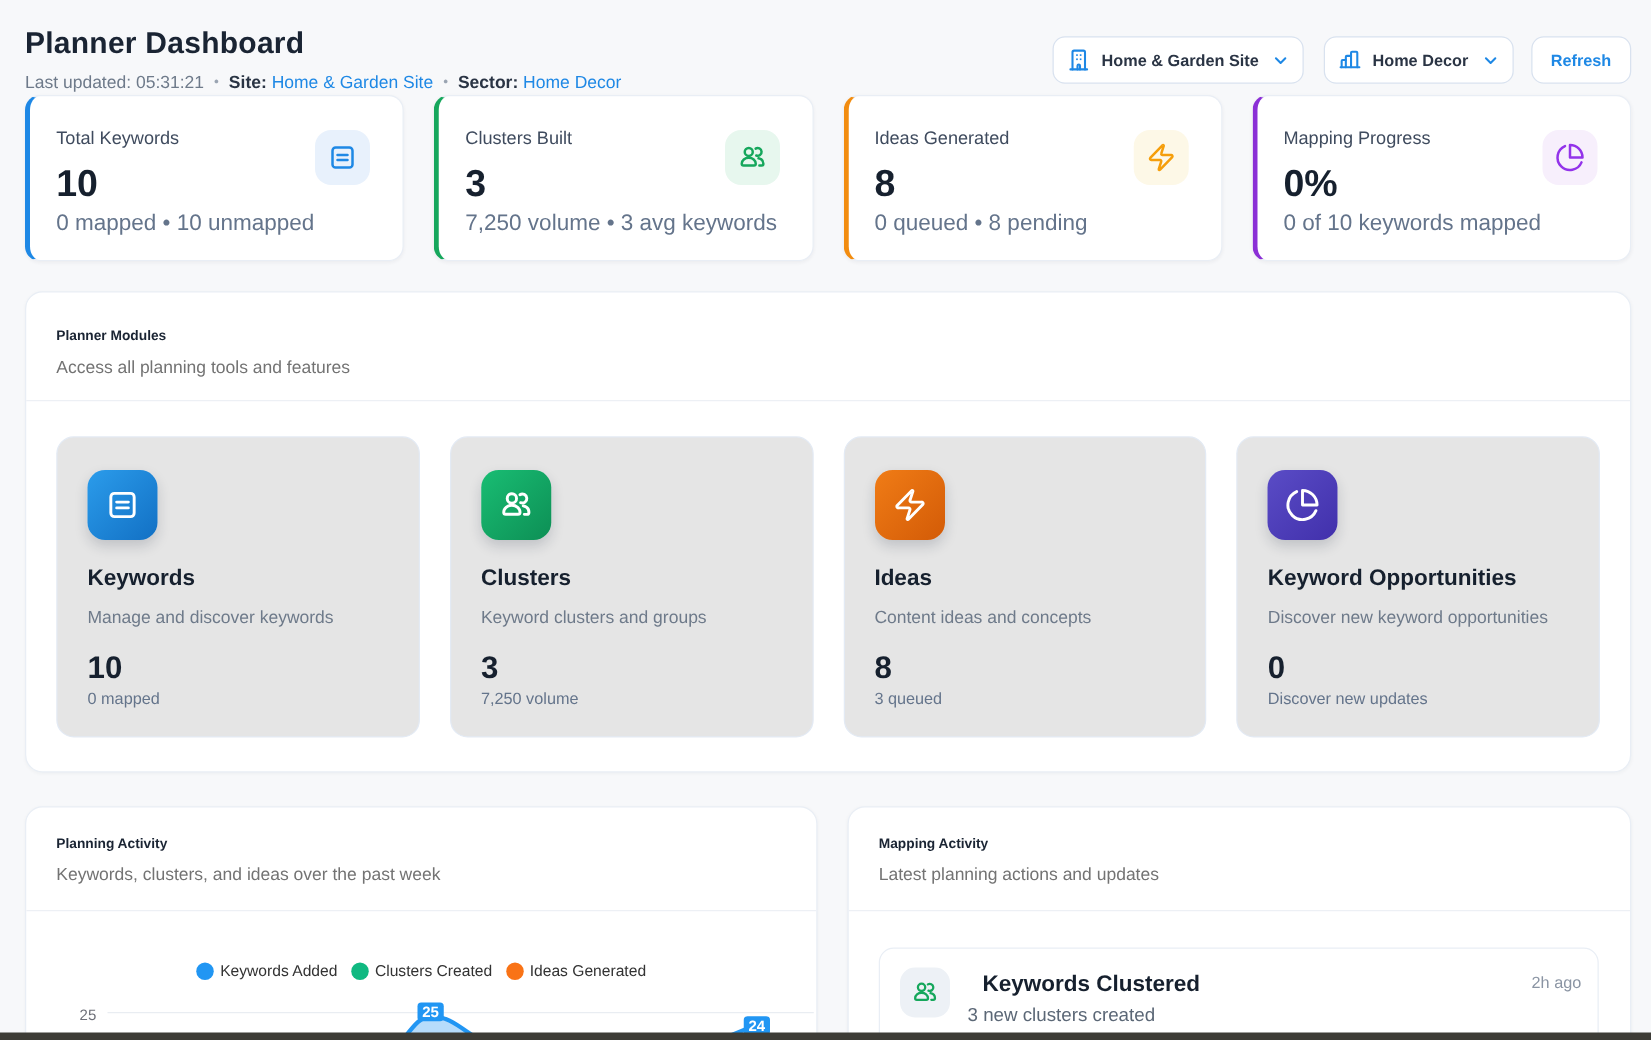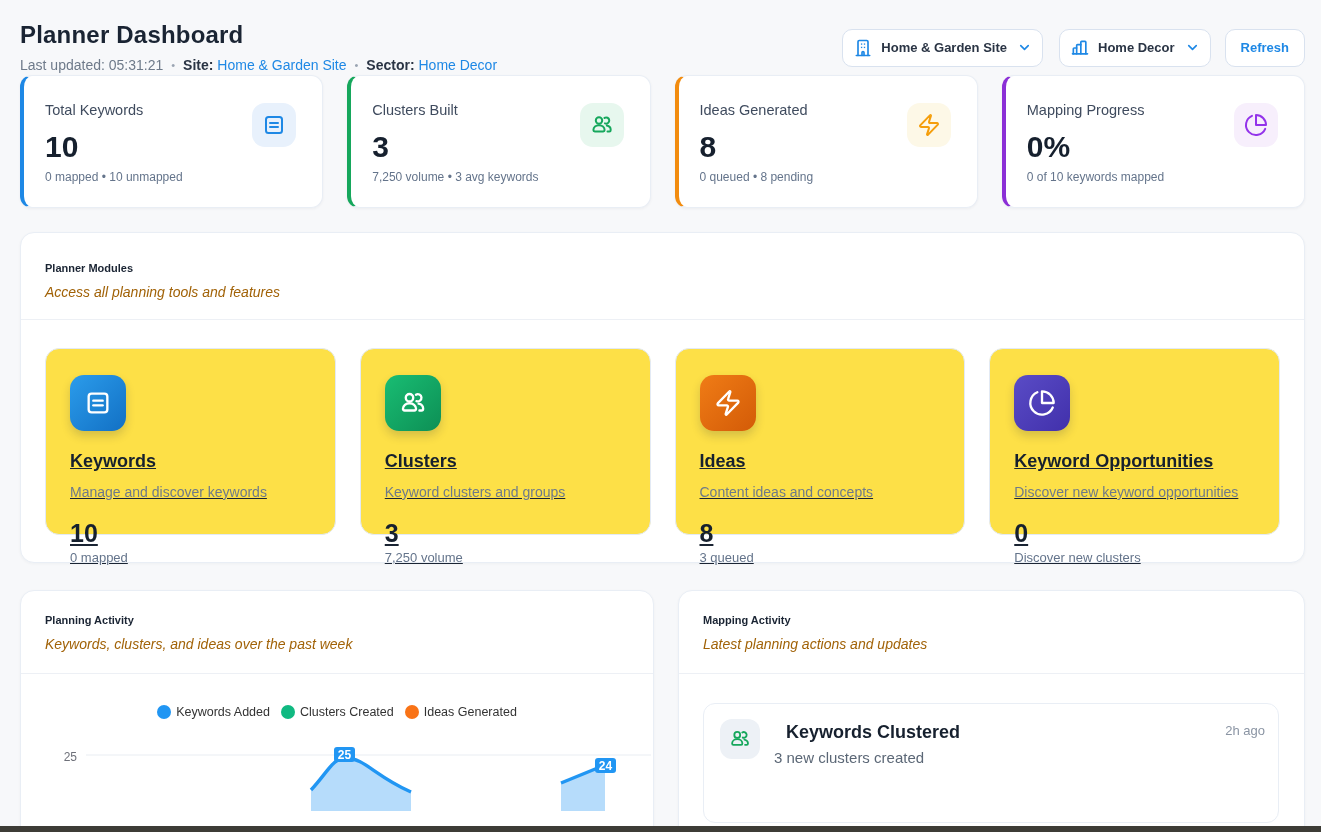--- a/index.html
+++ b/index.html
@@ -33,60 +33,60 @@
 .stat {
   position:relative; background:#fff; border:1px solid #e9eef5; border-left:4px solid #1e88e5;
   border-radius:12px; height:133px; padding:24px 24px 0 21px;
   box-shadow:0 1px 3px rgba(30,40,60,0.05);
 }
 .stat.green  { border-left-color:#16a75c; }
 .stat.orange { border-left-color:#f28c0f; }
 .stat.purple { border-left-color:#8b2fd6; }
 .stat .t { font-size:14.5px; line-height:20px; color:#3f4b5e; }
 .stat .n { font-size:30px; line-height:36px; font-weight:bold; color:#16202e; margin-top:9px; }
-.stat .c { font-size:12px; line-height:18px; color:#64748b; margin-top:3px; }
+.stat .c { font-size:18px; line-height:18px; color:#64748b; margin-top:3px; }
 .stat .ic {
   position:absolute; top:27px; right:26px; width:44px; height:44px; border-radius:13px;
   display:flex; align-items:center; justify-content:center;
 }
 .ic.blue   { background:#e8f1fc; }
 .ic.green  { background:#e7f7ee; }
 .ic.yellow { background:#fdf8e7; }
 .ic.purple { background:#f7effc; }
 
 
 .panel { background:#fff; border:1px solid #e9eef5; border-radius:14px; margin-top:24px;
   box-shadow:0 1px 3px rgba(30,40,60,0.04); }
 .panel-h { padding:24px 24px 16px 24px; border-bottom:1px solid #edf0f5; }
 .panel-h .pt { font-size:11px; line-height:23px; font-weight:bold; color:#1a2433; }
-.panel-h .ps { font-size:14px; line-height:21px; color:#a16207; margin-top:2px;font-style:italic; }
+.panel-h .ps { font-size:14px; line-height:21px; color:#737373; margin-top:2px; }
 .panel-b { padding:28px 24px 27px 24px; }
 
 
 .mods { display:grid; grid-template-columns:repeat(4,1fr); gap:24px; }
-.mod { border:1px solid #e3eaf4; border-radius:14px; padding:26px 24px 24px 24px; height:187px; background:#fde047;text-decoration:underline; }
+.mod { border:1px solid #e3eaf4; border-radius:14px; padding:26px 24px 24px 24px; height:241px; background:#e5e5e5; }
 .mod .mic { width:56px; height:56px; border-radius:14px; display:flex; align-items:center; justify-content:center;
   box-shadow:0 5px 10px rgba(30,40,60,0.18); }
 .mic.blue   { background:linear-gradient(135deg,#2b9ceb,#1270c4); }
 .mic.green  { background:linear-gradient(135deg,#19bd73,#0d8f55); }
 .mic.orange { background:linear-gradient(135deg,#f07c16,#d35b07); }
 .mic.purple { background:linear-gradient(135deg,#5a4cc6,#4130ab); }
 .mod .mt { margin-top:18px; font-size:18px; line-height:25px; font-weight:bold; color:#16202e; }
 .mod .md { margin-top:8px; font-size:14px; line-height:21px; color:#6e7a8a; }
 .mod .mn { margin-top:15px; font-size:25px; line-height:30px; font-weight:bold; color:#16202e; }
 .mod .mc { margin-top:1px; font-size:13px; line-height:18px; color:#64748b; }
 
 
 .bottom { display:grid; grid-template-columns:634px 627px; gap:24px; margin-top:27px; }
 .bcard { background:#fff; border:1px solid #e9eef5; border-radius:14px;
   box-shadow:0 1px 3px rgba(30,40,60,0.04); height:400px; position:relative; overflow:hidden; }
 
 
 .bcard .panel-h { padding:18px 24px 18px 24px; }
-.legend { margin-top:31px; display:flex; justify-content:center; gap:11px; align-items:center; }
+.legend { margin-top:41px; display:flex; justify-content:center; gap:11px; align-items:center; }
 .legend .li { display:flex; align-items:center; gap:5px; font-size:12.5px; color:#333; }
 .legend .d { width:14px; height:14px; border-radius:50%; }
 
 
 .ritem { margin:29px 25px 0 24px; border:1px solid #e9eef5; border-radius:12px; padding:15px 16px; height:120px;
   position:relative; }
 .ritem .ric { position:absolute; left:16px; top:15px; width:40px; height:40px; border-radius:12px; background:#edf1f6;
   display:flex; align-items:center; justify-content:center; }
 .ritem .rt { margin-left:66px; font-size:18px; line-height:22px; font-weight:bold; color:#16202e; padding-top:2px;}
 .ritem .rs { margin-left:54px; font-size:15px; line-height:21px; color:#5b6776; margin-top:4px; }
@@ -234,21 +234,21 @@
         <div class="mod">
           <div class="mic purple">
             <svg width="28" height="28" viewBox="0 0 24 24" fill="none" stroke="#fff" stroke-width="2" stroke-linecap="round" stroke-linejoin="round">
                 <path d="M21.21 15.89A10 10 0 1 1 8 2.83"></path>
                 <path d="M22 12A10 10 0 0 0 12 2v10z"></path>
               </svg>
           </div>
           <div class="mt">Keyword Opportunities</div>
           <div class="md">Discover new keyword opportunities</div>
           <div class="mn">0</div>
-          <div class="mc">Discover new clusters</div>
+          <div class="mc">Discover new updates</div>
         </div>
       </div>
     </div>
   </div>
 
   <div class="bottom">
     <div class="bcard">
       <div class="panel-h">
         <div class="pt">Planning Activity</div>
         <div class="ps">Keywords, clusters, and ideas over the past week</div>

